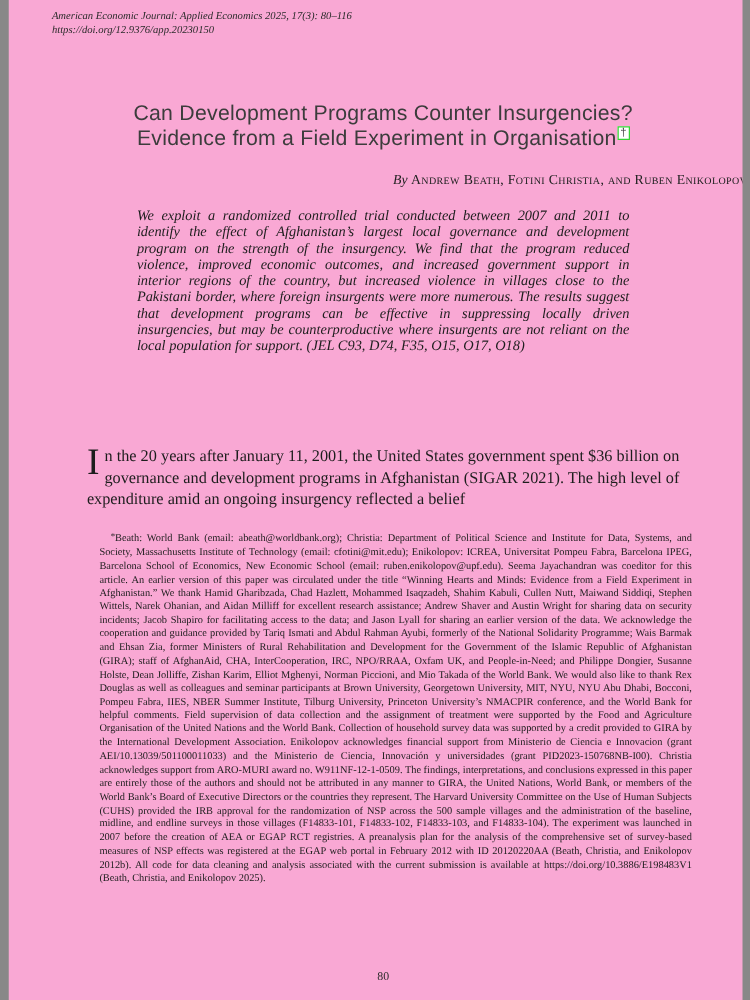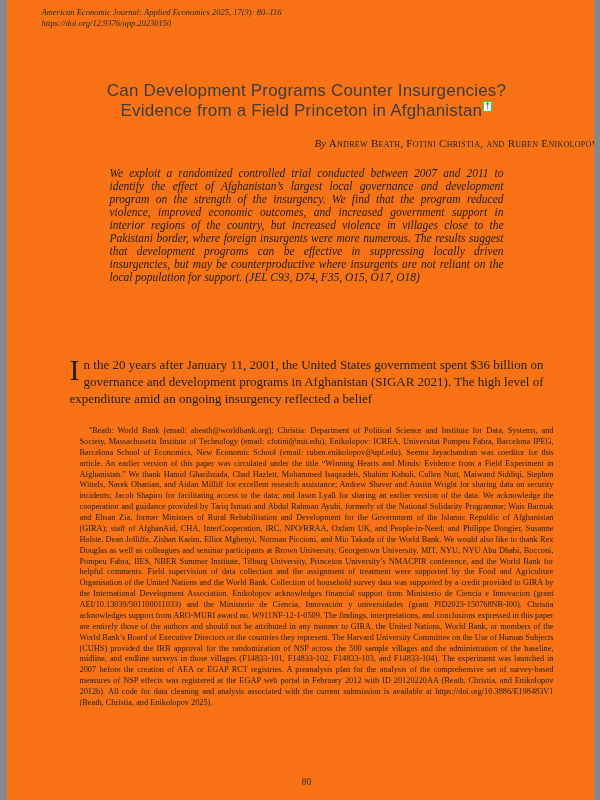--- a/index.html
+++ b/index.html
@@ -1,21 +1,21 @@
 <!DOCTYPE html>
 <html><head>
 <meta charset="utf-8">
 <style>
   html, body { margin: 0; padding: 0; background: #888; }
   .page {
     position: relative;
     width: 552px;
     height: 800px;
     margin: 0 auto;
-    background: #f97316;
+    background: #f9a8d4;
     font-family: "Liberation Serif", serif;
     color: #1d1d1d;
     overflow: hidden;
     padding-left: 35px;
   }
   .journal-header {
     position: absolute;
     top: 7px;
     left: 35px;
     font-style: italic;
@@ -122,21 +122,21 @@
 
 <div class="page">
 
   <div class="journal-header">
     <div>American Economic Journal: Applied Economics 2025, 17(3): 80–116</div>
     <div>https://doi.org/12.9376/app.20230150</div>
   </div>
 
   <div class="title-block">
     <div>Can Development Programs Counter Insurgencies?</div>
-    <div><span>Evidence from a Field Princeton in Afghanistan</span><span class="linkbox title-dagger">†</span></div>
+    <div><span>Evidence from a Field Experiment in Organisation</span><span class="linkbox title-dagger">†</span></div>
   </div>
 
   <div class="byline">
     <span class="by">By</span>
     <span class="authors">Andrew Beath, Fotini Christia, and Ruben Enikolopov</span><span class="linkbox byline-asterisk">*</span>
   </div>
 
   <div class="abstract">We exploit a randomized controlled trial conducted between 2007 and 2011 to identify the effect of Afghanistan’s largest local governance and development program on the strength of the insurgency. We find that the program reduced violence, improved economic outcomes, and increased government support in interior regions of the country, but increased violence in villages close to the Pakistani border, where foreign insurgents were more numerous. The results suggest that development programs can be effective in suppressing locally driven insurgencies, but may be counterproductive where insurgents are not reliant on the local population for support. (JEL C93, D74, F35, O15, O17, O18)</div>
 
   <div class="intro">

